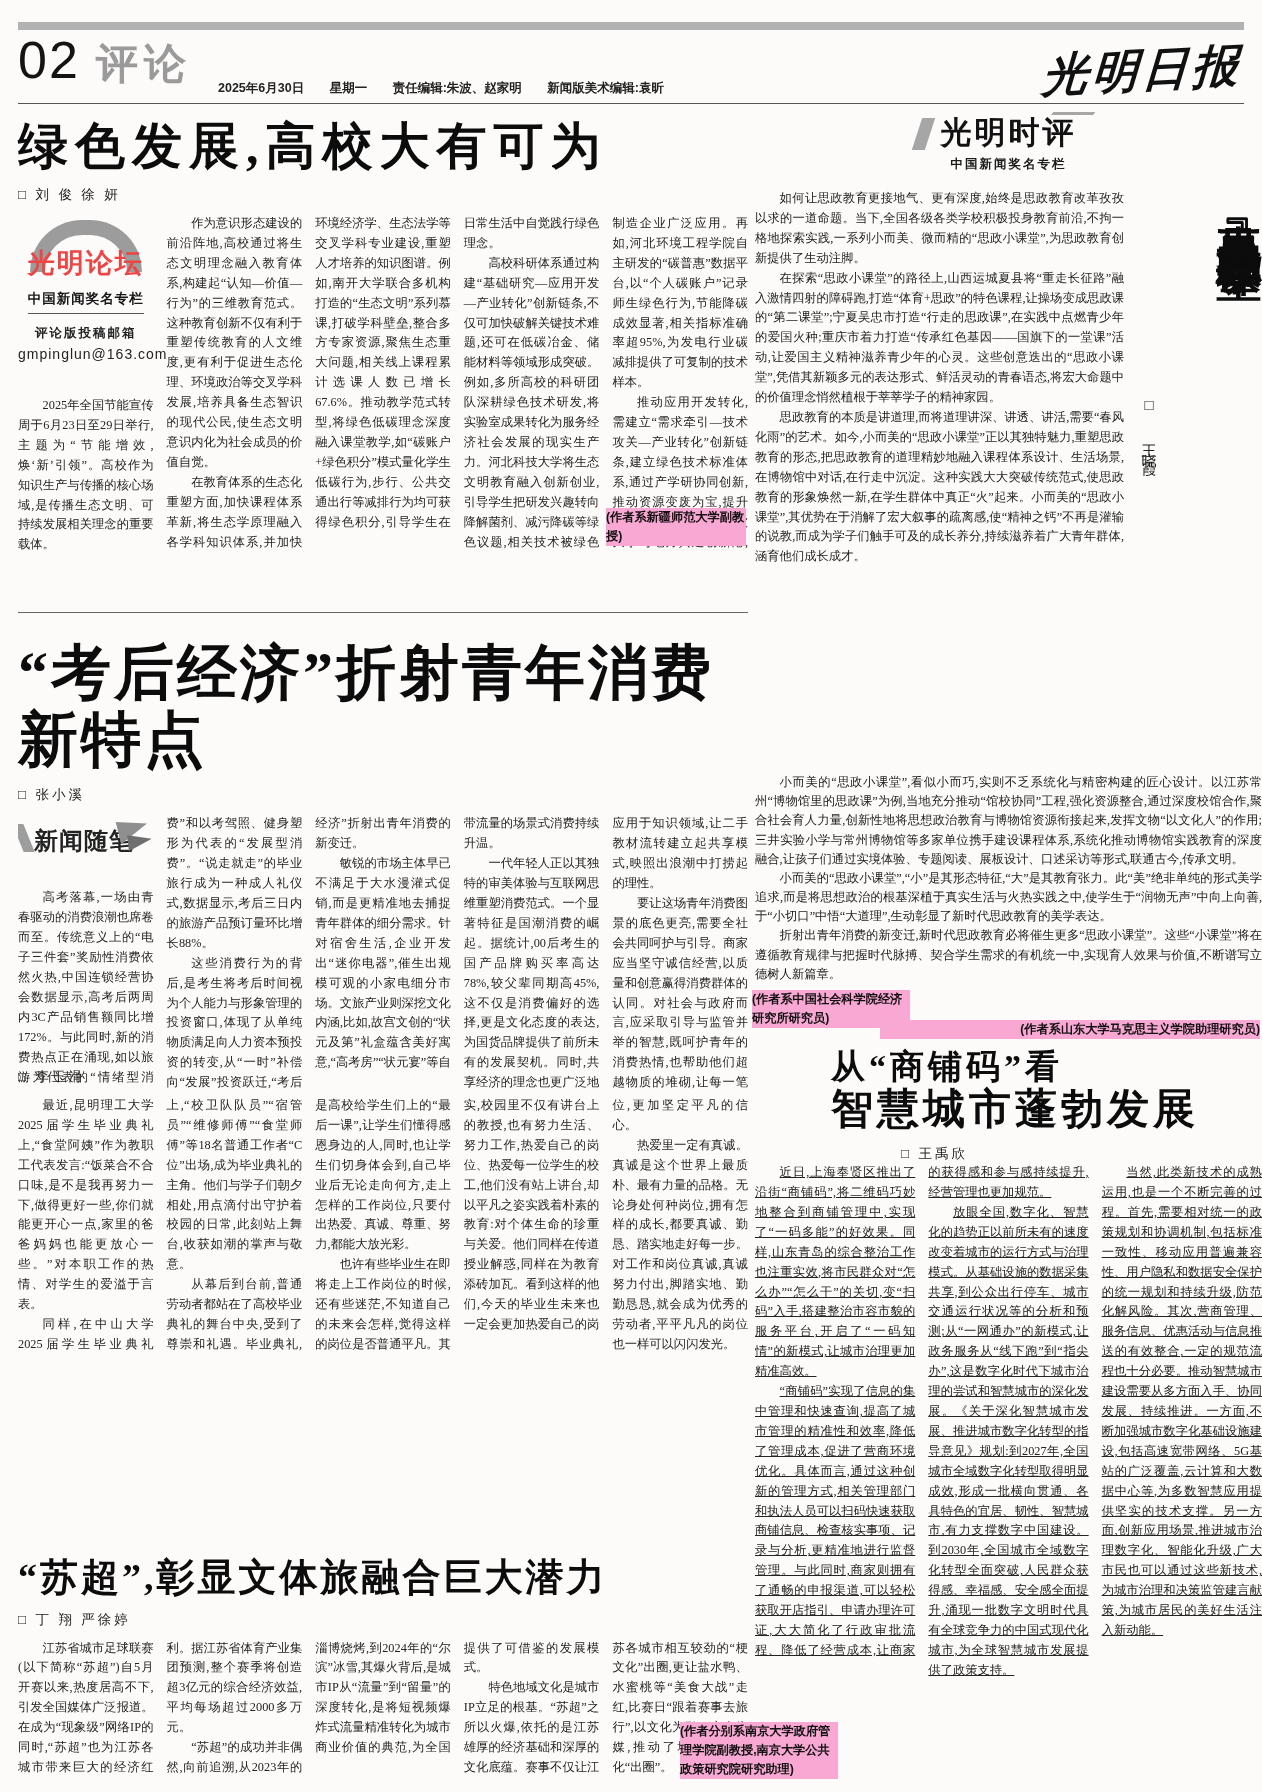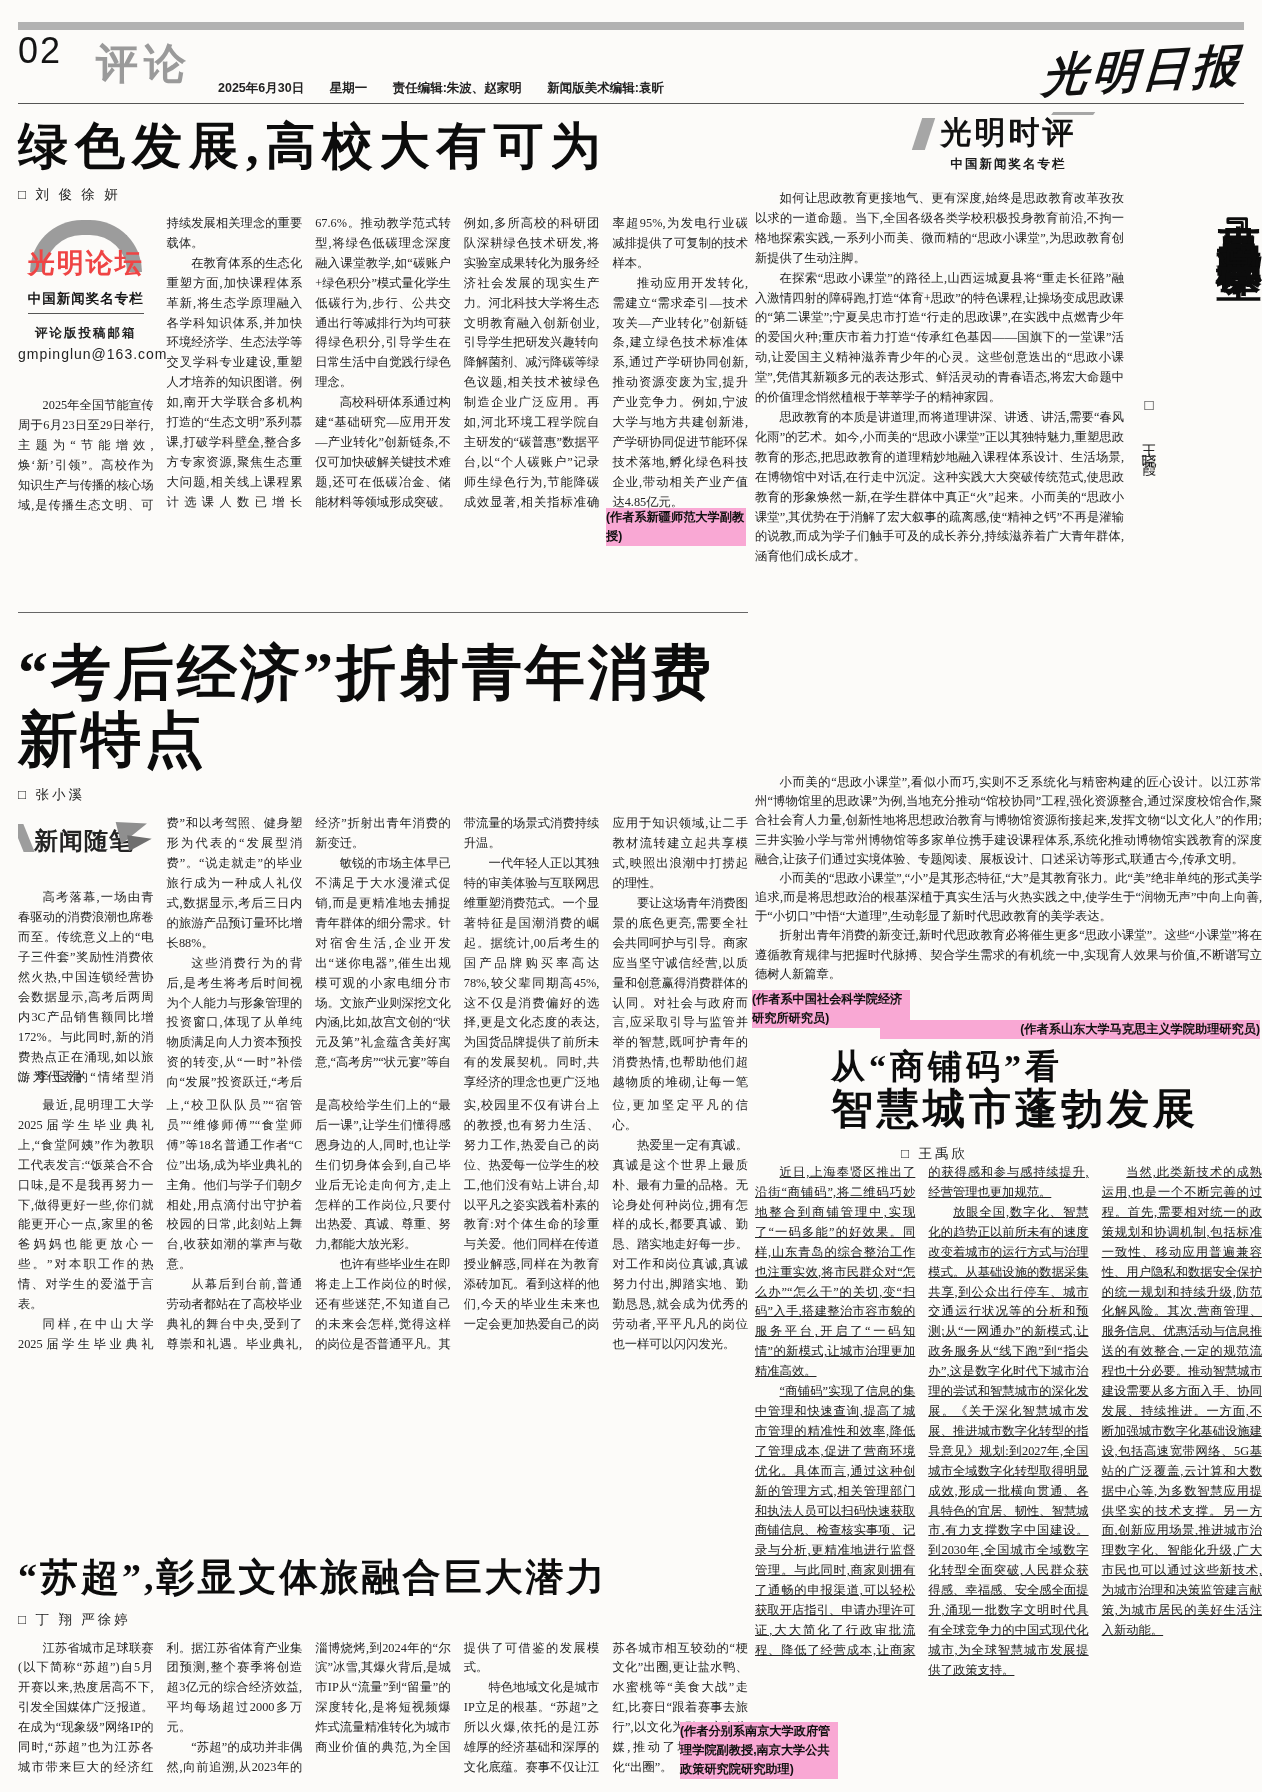--- a/index.html
+++ b/index.html
@@ -2,21 +2,21 @@
 <html><head>
 <meta charset="utf-8">
 <style>
   html,body{margin:0;padding:0;background:#e9e9e7;}
   #page{position:relative;width:1262px;height:1792px;background:#fcfbf9;margin:0 auto;
         overflow:hidden;font-family:"Liberation Serif",serif;color:#1c1c1c;}
   .abs{position:absolute;}
   .rule{position:absolute;background:#4a4a4a;height:1px;}
   .graybar{position:absolute;background:#b2b2b2;}
   
-  .pagenum{font-family:"Liberation Sans",sans-serif;font-size:36px;font-weight:500;color:#141414;letter-spacing:2px;}
+  .pagenum{font-family:"Liberation Sans",sans-serif;font-size:52px;font-weight:500;color:#141414;letter-spacing:2px;}
   .section-name{font-size:42px;font-weight:700;color:#9a9a9a;letter-spacing:6px;}
   .dateline{font-family:"Liberation Sans",sans-serif;font-size:12.5px;font-weight:700;color:#222;}
   .dateline span{margin-right:22px;}
   .masthead{font-size:46px;font-weight:700;font-style:italic;transform:rotate(-3deg) skewX(-6deg);color:#111;letter-spacing:4px;}
   
   .h-main{font-weight:700;color:#0c0c0c;margin:0;line-height:1.12;}
   .byline{font-size:13.5px;color:#222;letter-spacing:3px;margin-top:12px;}
   .body-cols{column-gap:13px;font-size:12.3px;line-height:1.62;text-align:justify;overflow:hidden;color:#232323;}
   .body-cols .para, .flowtext .para{margin:0;text-indent:2em;}
   .cols5{column-count:5;}
@@ -77,20 +77,21 @@
     <div class="body-cols cols5" style="margin-top:10px;height:352px;">
       <div class="forum-badge">
         <div class="arch"></div>
         <div class="forum-title">光明论坛</div>
         <div><span class="forum-sub">中国新闻奖名专栏</span></div>
         <div class="forum-mail-label">评论版投稿邮箱</div>
         <div class="forum-mail">gmpinglun@163.com</div>
       </div>
       <div>
           <p class="para">2025年全国节能宣传周于6月23日至29日举行,主题为“节能增效,焕‘新’引领”。高校作为知识生产与传播的核心场域,是传播生态文明、可持续发展相关理念的重要载体。</p>
+          <p class="para">作为意识形态建设的前沿阵地,高校通过将生态文明理念融入教育体系,构建起“认知—价值—行为”的三维教育范式。这种教育创新不仅有利于重塑传统教育的人文维度,更有利于促进生态伦理、环境政治等交叉学科发展,培养具备生态智识的现代公民,使生态文明意识内化为社会成员的价值自觉。</p>
           <p class="para">在教育体系的生态化重塑方面,加快课程体系革新,将生态学原理融入各学科知识体系,并加快环境经济学、生态法学等交叉学科专业建设,重塑人才培养的知识图谱。例如,南开大学联合多机构打造的“生态文明”系列慕课,打破学科壁垒,整合多方专家资源,聚焦生态重大问题,相关线上课程累计选课人数已增长67.6%。推动教学范式转型,将绿色低碳理念深度融入课堂教学,如“碳账户+绿色积分”模式量化学生低碳行为,步行、公共交通出行等减排行为均可获得绿色积分,引导学生在日常生活中自觉践行绿色理念。</p>
           <p class="para">高校科研体系通过构建“基础研究—应用开发—产业转化”创新链条,不仅可加快破解关键技术难题,还可在低碳冶金、储能材料等领域形成突破。例如,多所高校的科研团队深耕绿色技术研发,将实验室成果转化为服务经济社会发展的现实生产力。河北科技大学将生态文明教育融入创新创业,引导学生把研发兴趣转向降解菌剂、减污降碳等绿色议题,相关技术被绿色制造企业广泛应用。再如,河北环境工程学院自主研发的“碳普惠”数据平台,以“个人碳账户”记录师生绿色行为,节能降碳成效显著,相关指标准确率超95%,为发电行业碳减排提供了可复制的技术样本。</p>
           <p class="para">推动应用开发转化,需建立“需求牵引—技术攻关—产业转化”创新链条,建立绿色技术标准体系,通过产学研协同创新,推动资源变废为宝,提升产业竞争力。例如,宁波大学与地方共建创新港,产学研协同促进节能环保技术落地,孵化绿色科技企业,带动相关产业产值达4.85亿元。</p>
         </div>
     </div>
   </div>
   <div class="abs attr" style="left:606px;top:508px;width:140px;">(作者系新疆师范大学副教授)</div>
 
   <div class="abs" style="left:755px;top:112px;width:507px;height:932px;overflow:hidden;">
     <div class="shiping-badge">

